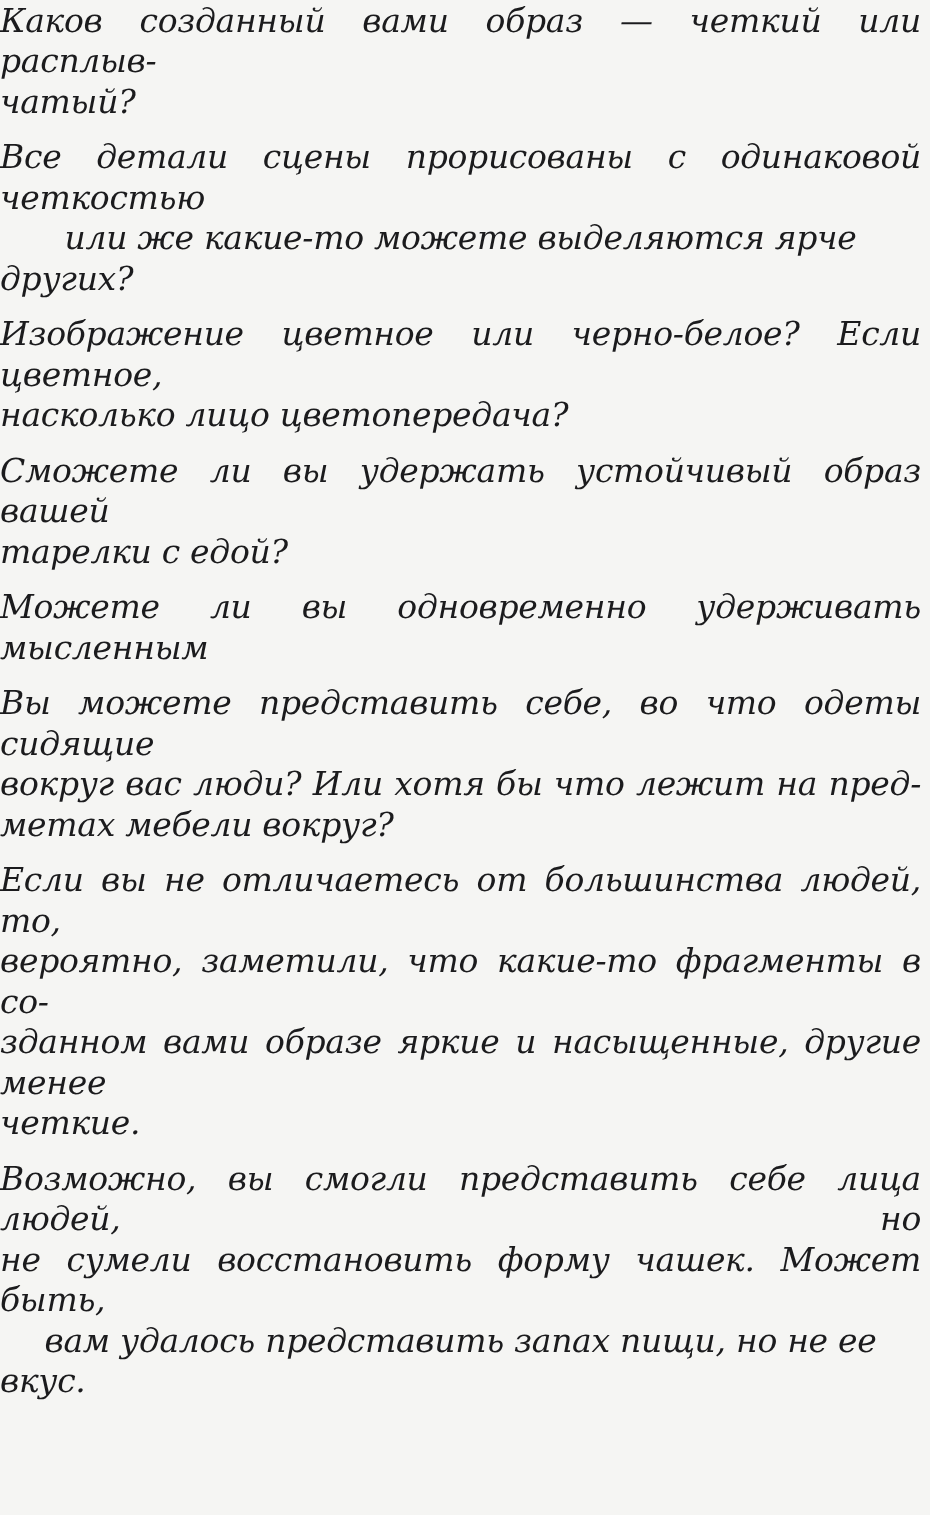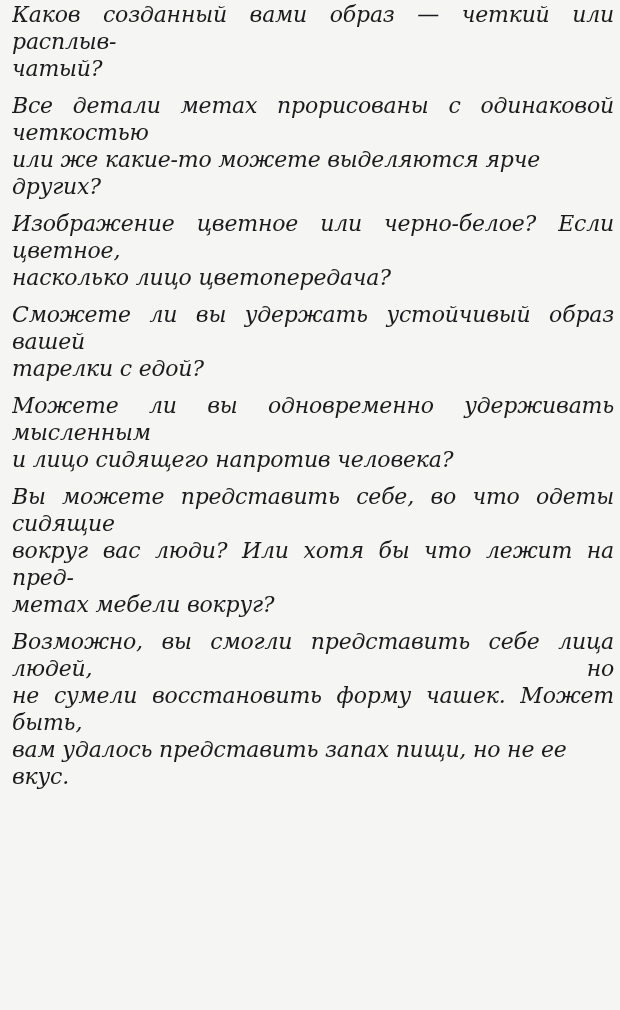--- a/index.html
+++ b/index.html
@@ -9,75 +9,80 @@
   body {
     width: 620px;
     height: 1010px;
     overflow: hidden;
     background: #f5f5f3;
   }
   .page {
     box-sizing: border-box;
     width: 620px;
     height: 1010px;
-    padding: 1px 6px 0 12px;
+    padding: 1px 6px 0 0;
     background: #f5f5f3;
     color: #1b1b1d;
     font-family: "DejaVu Serif", "Liberation Serif", serif;
     font-style: italic;
     font-size: 22px;
     letter-spacing: -0.2px;
     line-height: 27px;
   }
   .para {
     margin: 0 0 10px 0;
   }
   .para:last-child {
     margin-bottom: 0;
   }
   .line {
     white-space: normal;
     overflow: hidden;
-    text-align: left;
+    text-align: center;
     text-align-last: left;
   }
   .line.j {
     text-align: justify;
     text-align-last: justify;
   }
 </style>
 </head>
 <body>
 
 <div class="page">
   <div id="text-body">
       <div class="para">
         <div class="line j">Каков созданный вами образ — четкий или расплыв-</div>
         <div class="line">чатый?</div>
       </div>
       <div class="para">
-        <div class="line j">Все детали метах прорисованы с одинаковой четкостью</div>
+        <div class="line j">Все детали сцены прорисованы с одинаковой четкостью</div>
         <div class="line">или же какие-то можете выделяются ярче других?</div>
       </div>
       <div class="para">
         <div class="line j">Изображение цветное или черно-белое? Если цветное,</div>
         <div class="line">насколько лицо цветопередача?</div>
       </div>
       <div class="para">
         <div class="line j">Сможете ли вы удержать устойчивый образ вашей</div>
         <div class="line">тарелки с едой?</div>
       </div>
       <div class="para">
         <div class="line j">Можете ли вы одновременно удерживать мысленным</div>
-        <div class="line">и лицо сидящего напротив человека?</div>
       </div>
       <div class="para">
         <div class="line j">Вы можете представить себе, во что одеты сидящие</div>
         <div class="line j">вокруг вас люди? Или хотя бы что лежит на пред-</div>
         <div class="line">метах мебели вокруг?</div>
+      </div>
+      <div class="para">
+        <div class="line j">Если вы не отличаетесь от большинства людей, то,</div>
+        <div class="line j">вероятно, заметили, что какие-то фрагменты в со-</div>
+        <div class="line j">зданном вами образе яркие и насыщенные, другие менее</div>
+        <div class="line">четкие.</div>
       </div>
       <div class="para">
         <div class="line j">Возможно, вы смогли представить себе лица людей, но</div>
         <div class="line j">не сумели восстановить форму чашек. Может быть,</div>
         <div class="line">вам удалось представить запах пищи, но не ее вкус.</div>
       </div>
     </div>
 </div>
 
 </body></html>

